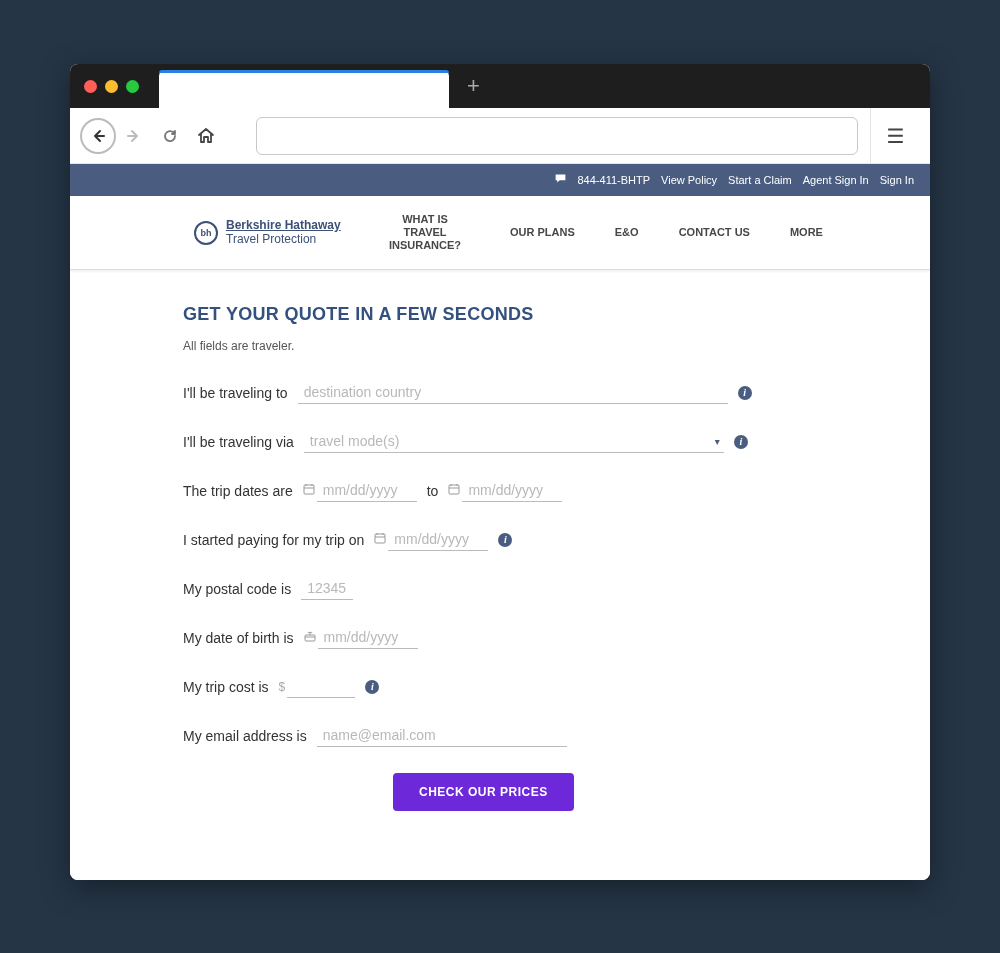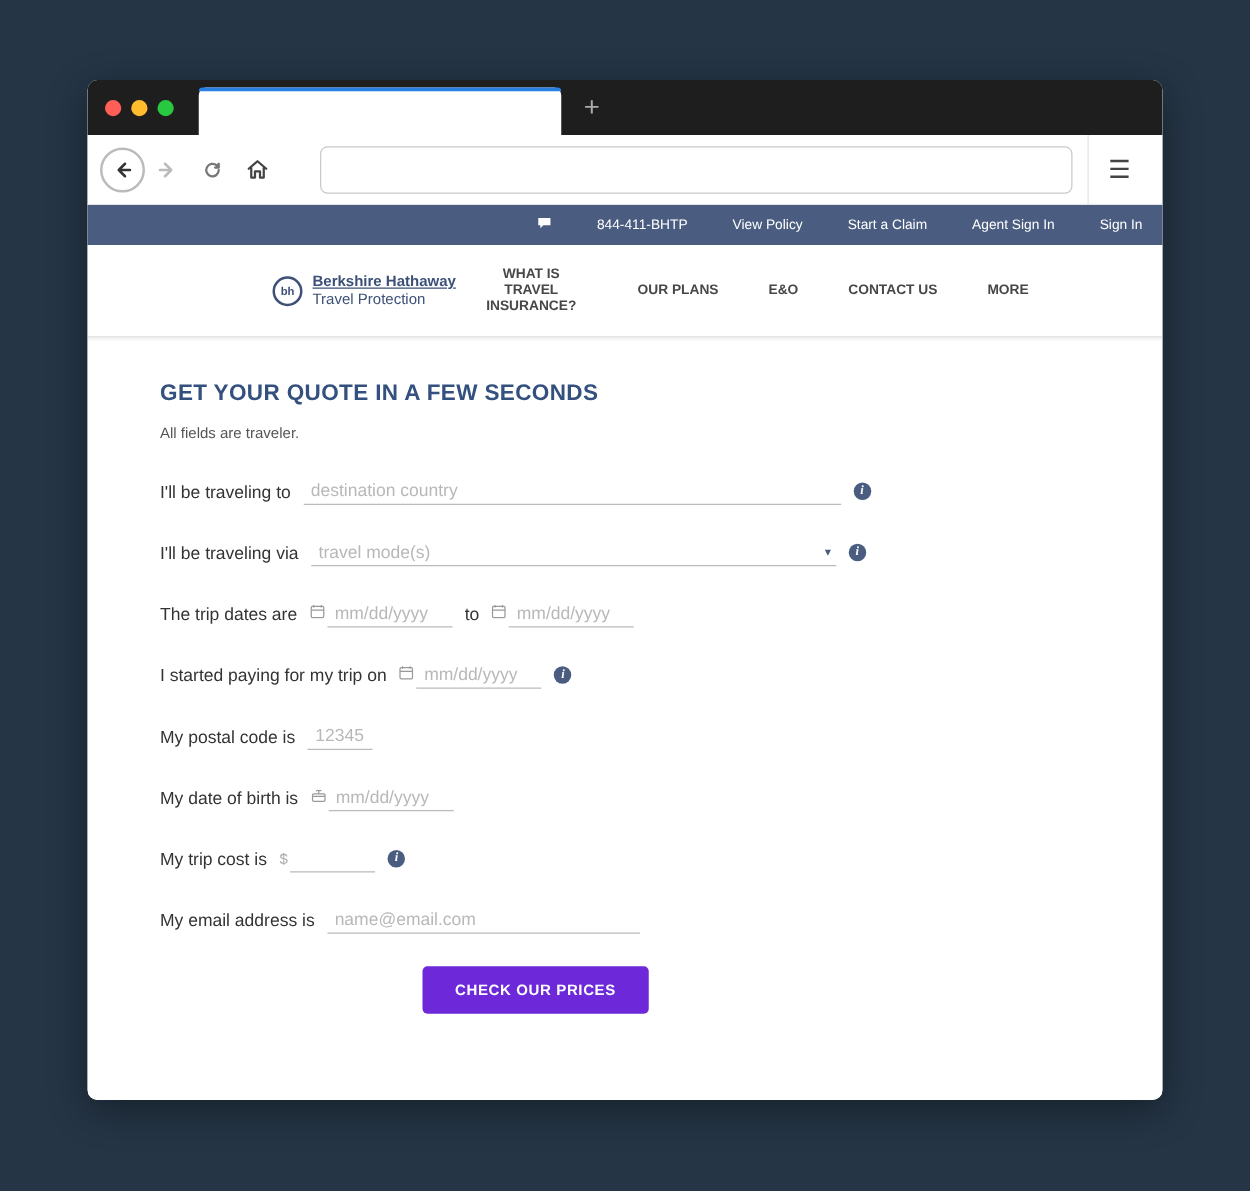--- a/index.html
+++ b/index.html
@@ -91,21 +91,21 @@
     font-size: 20px;
   }
   
   .topbar {
     background: #4a5d80;
     height: 32px;
     display: flex;
     justify-content: flex-end;
     align-items: center;
     padding: 0 16px;
-    gap: 36px;
+    gap: 11px;
   }
   .topbar .link {
     color: #fff;
     font-size: 11px;
     white-space: nowrap;
     cursor: pointer;
   }
   .chat-ico { color:#fff; font-size:12px; }
   .mainnav {
     background: #fff;
@@ -113,21 +113,21 @@
     display: flex;
     align-items: center;
     padding: 0 28px 0 140px;
     gap: 40px;
     border-bottom: 1px solid #ddd;
     box-shadow: 0 2px 2px rgba(0,0,0,.05);
     position: relative;
   }
   .brand-block {
     position: absolute;
-    left: 148px;
+    left: 124px;
     display: flex;
     align-items: center;
     gap: 8px;
   }
   .brand-logo {
     width: 24px; height: 24px; border: 2px solid #3c5078; border-radius: 50%;
     display:flex;align-items:center;justify-content:center;
     font-size:9px;color:#3c5078;font-weight:bold;
   }
   .brand-text { font-size: 12px; color: #3c5078; line-height: 1.1; }
@@ -136,21 +136,21 @@
   .mainnav .navitem {
     font-size: 11px;
     font-weight: 700;
     color: #474747;
     text-align: center;
     line-height: 1.2;
     cursor: pointer;
   }
   .nav-spacer { margin-left: 170px; }
   .content {
-    padding: 34px 0 34px 58px;
+    padding: 34px 0 34px 113px;
     background: #fff;
     min-height: 610px;
   }
   .heading {
     color: #33507e;
     font-size: 18px;
     font-weight: 800;
     letter-spacing: .3px;
     margin-bottom: 14px;
     font-stretch: condensed;

